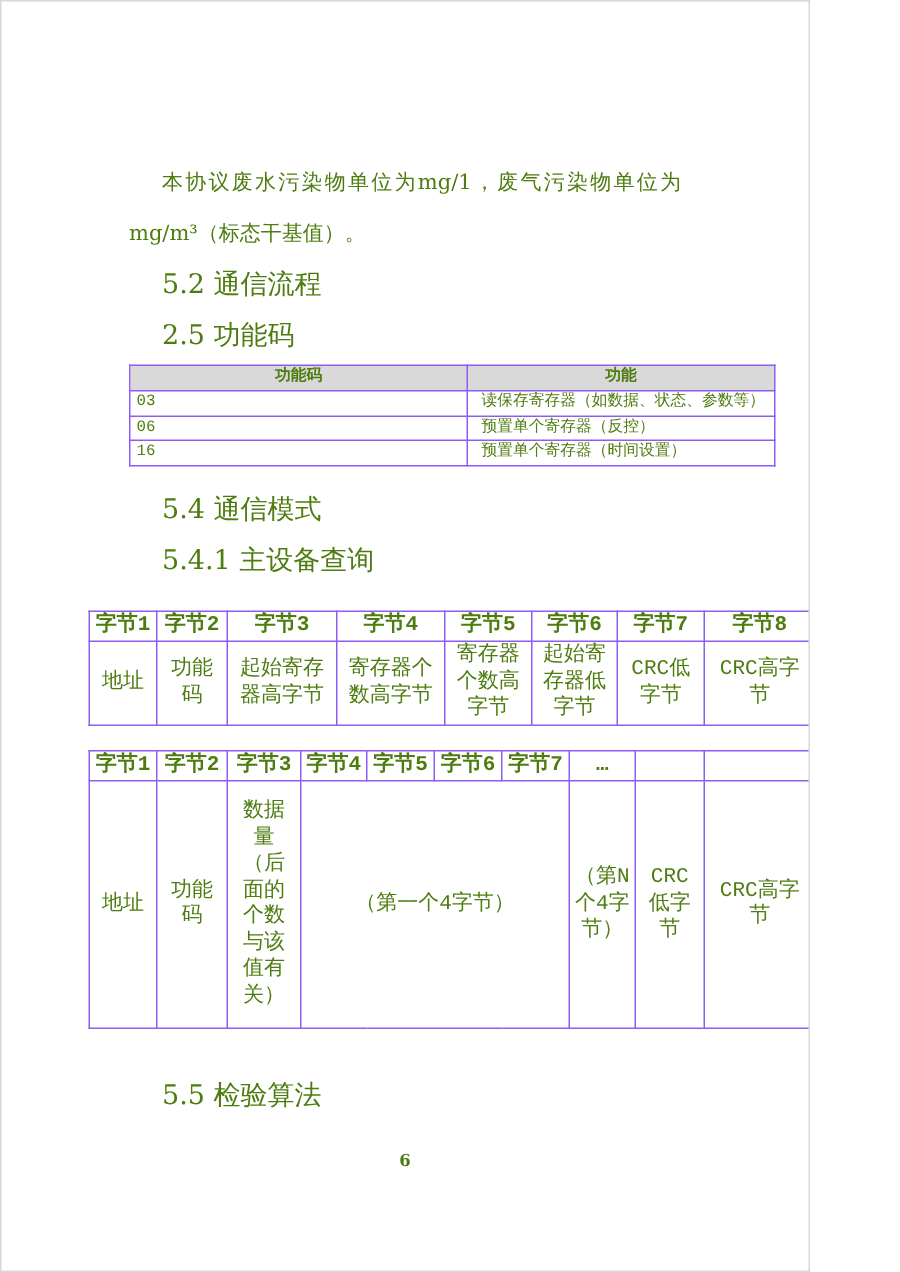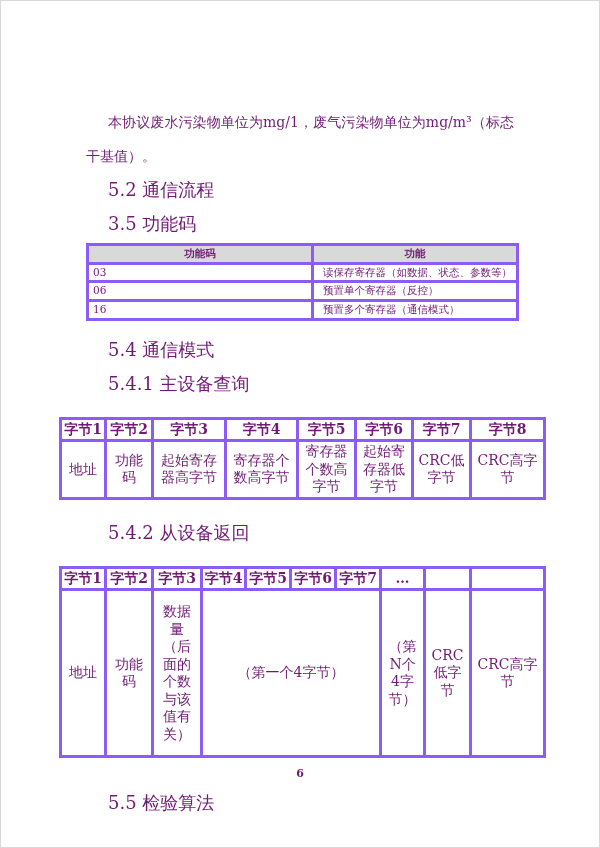--- a/index.html
+++ b/index.html
@@ -1,38 +1,38 @@
 <!DOCTYPE html>
 <html><head>
 <meta charset="utf-8">
 <style>
   * { box-sizing: border-box; }
   html, body { margin: 0; padding: 0; background: #ffffff; }
   .page {
-    width: 600px; height: 848px; background: #ffffff; position: relative;
-    overflow: hidden; color: #701a75;
+    width: 540px; height: 848px; background: #ffffff; position: relative;
+    overflow: hidden; color: #4d7c0f;
     font-family: "DejaVu Serif", "Liberation Serif", serif;
     border: 1px solid #d8d8d8;
   }
   .content { padding: 104px 85px 0 85px; }
 
   .body-text {
     font-size: 14px; line-height: 34px; margin: 0;
     text-align: justify; text-indent: 22px;
   }
   .heading {
     font-size: 18px; line-height: 34px; margin: 0;
     font-weight: normal; text-indent: 22px;
   }
   .heading-54  { margin-top: 12px; }
   .heading-542 { margin-top: 16px; }
   .heading-55  { margin-top: 28px; }
 
   table { border-collapse: collapse; table-layout: fixed; }
-  th, td { border: 3px solid #8b5cf6; overflow: hidden; }
+  th, td { border: 1px solid #8b5cf6; overflow: hidden; font-family: Liberation Mono, monospace; }
 
   
   .func-table { width: 430px; margin-top: 2px; font-size: 10.5px; line-height: 1.3; }
   .func-table th {
     background: #d9d9d9; font-weight: bold; text-align: center;
     height: 17px; padding: 1px 4px;
   }
   .func-table td { height: 16px; padding: 1px 4px; }
   .func-table .code-cell { text-align: left; }
   .func-table .desc-cell { text-align: left; padding-left: 9px; }
@@ -54,21 +54,21 @@
 <body>
 
 <div class="page">
   <div class="content">
 
     <p class="body-text">本协议废水污染物单位为mg/1，废气污染物单位为mg/m³（标态干基值）。</p>
 
     <div class="heading">5.2 通信流程</div>
 
 
-    <div class="heading">3.5 功能码</div>
+    <div class="heading">2.5 功能码</div>
 
     <table class="func-table">
       <colgroup>
         <col style="width:225px">
         <col style="width:205px">
       </colgroup>
       <tbody>
           <tr>
         <th>功能码</th>
         <th>功能</th>
@@ -76,21 +76,21 @@
       <tr>
         <td class="code-cell">03</td>
         <td class="desc-cell">读保存寄存器（如数据、状态、参数等）</td>
       </tr>
       <tr>
         <td class="code-cell">06</td>
         <td class="desc-cell">预置单个寄存器（反控）</td>
       </tr>
       <tr>
         <td class="code-cell">16</td>
-        <td class="desc-cell">预置多个寄存器（通信模式）</td>
+        <td class="desc-cell">预置单个寄存器（时间设置）</td>
       </tr>
     </tbody>
       </table>
 
     <div class="heading heading-54">5.4 通信模式</div>
     <div class="heading">5.4.1 主设备查询</div>
 
     <table class="bytes-table mq-table">
       <colgroup>
         <col style="width:45px">
@@ -119,21 +119,20 @@
         <td>起始寄存器高字节</td>
         <td>寄存器个数高字节</td>
         <td>寄存器个数高字节</td>
         <td>起始寄存器低字节</td>
         <td>CRC低字节</td>
         <td>CRC高字节</td>
       </tr>
     </tbody>
       </table>
 
-    <div class="heading heading-542">5.4.2 从设备返回</div>
 
     <table class="bytes-table sr-table">
       <colgroup>
         <col style="width:45px">
           <col style="width:47px">
           <col style="width:49px">
           <col style="width:44px">
         <col style="width:45px">
           <col style="width:45px">
           <col style="width:45px">

